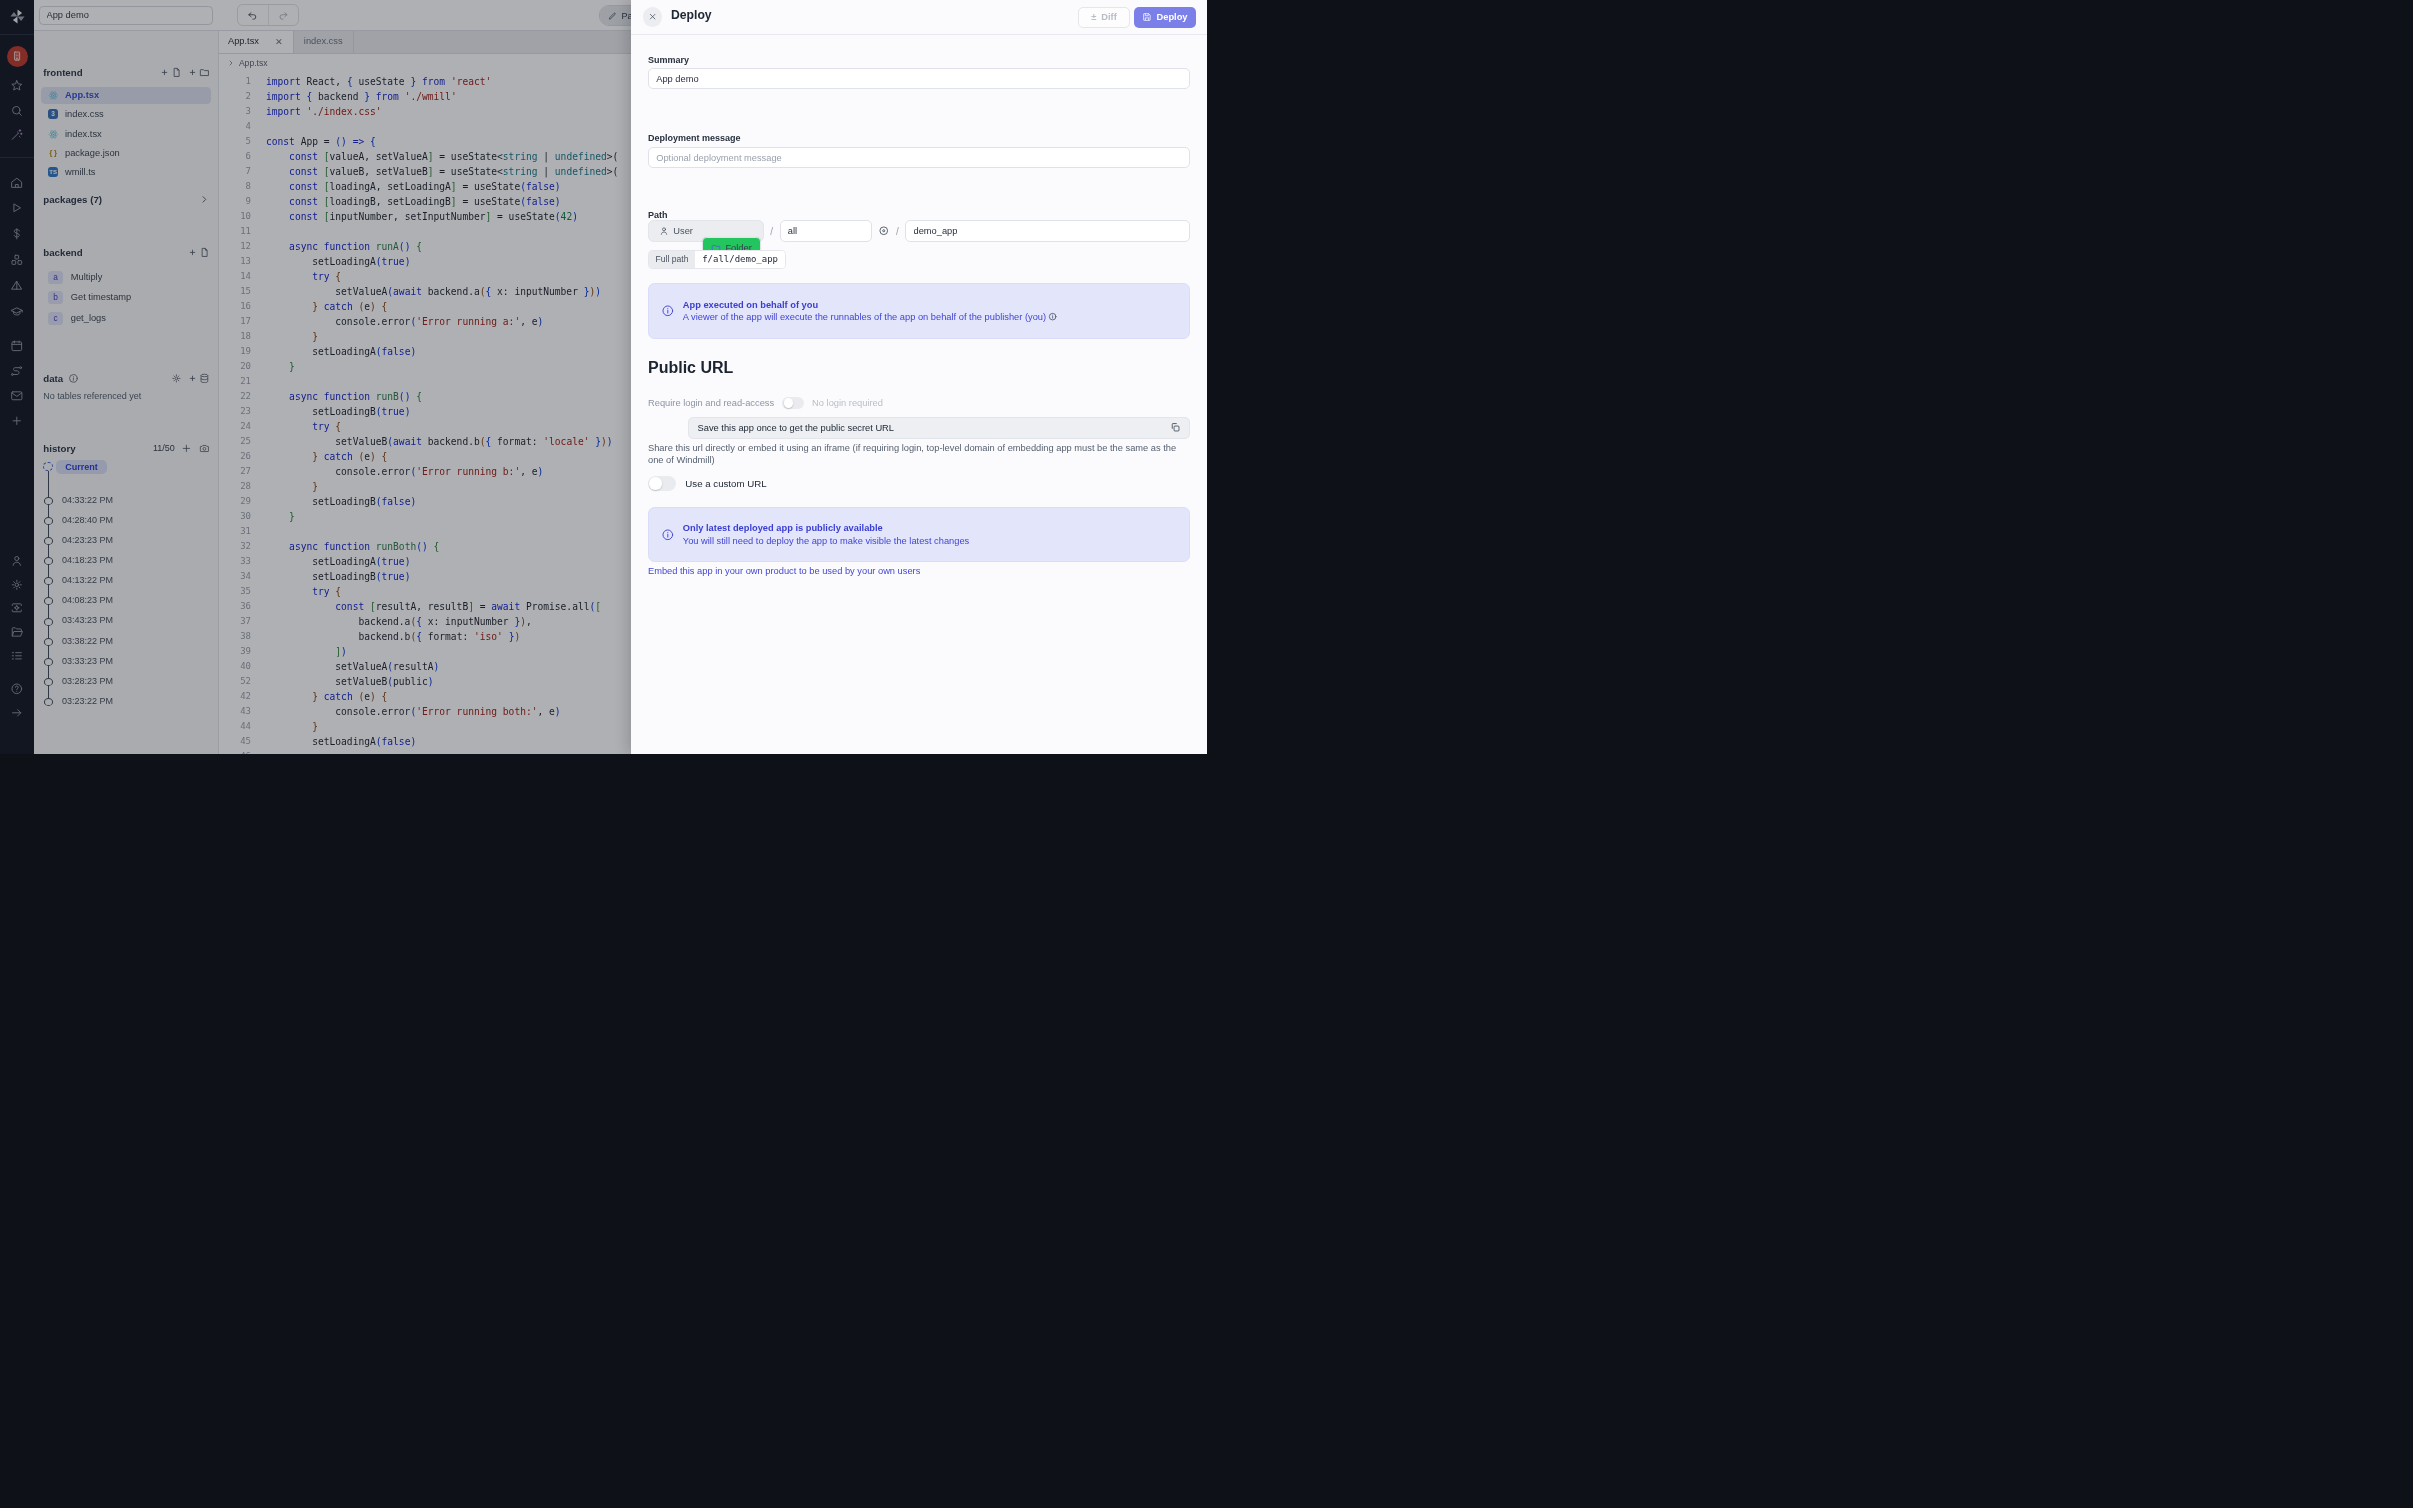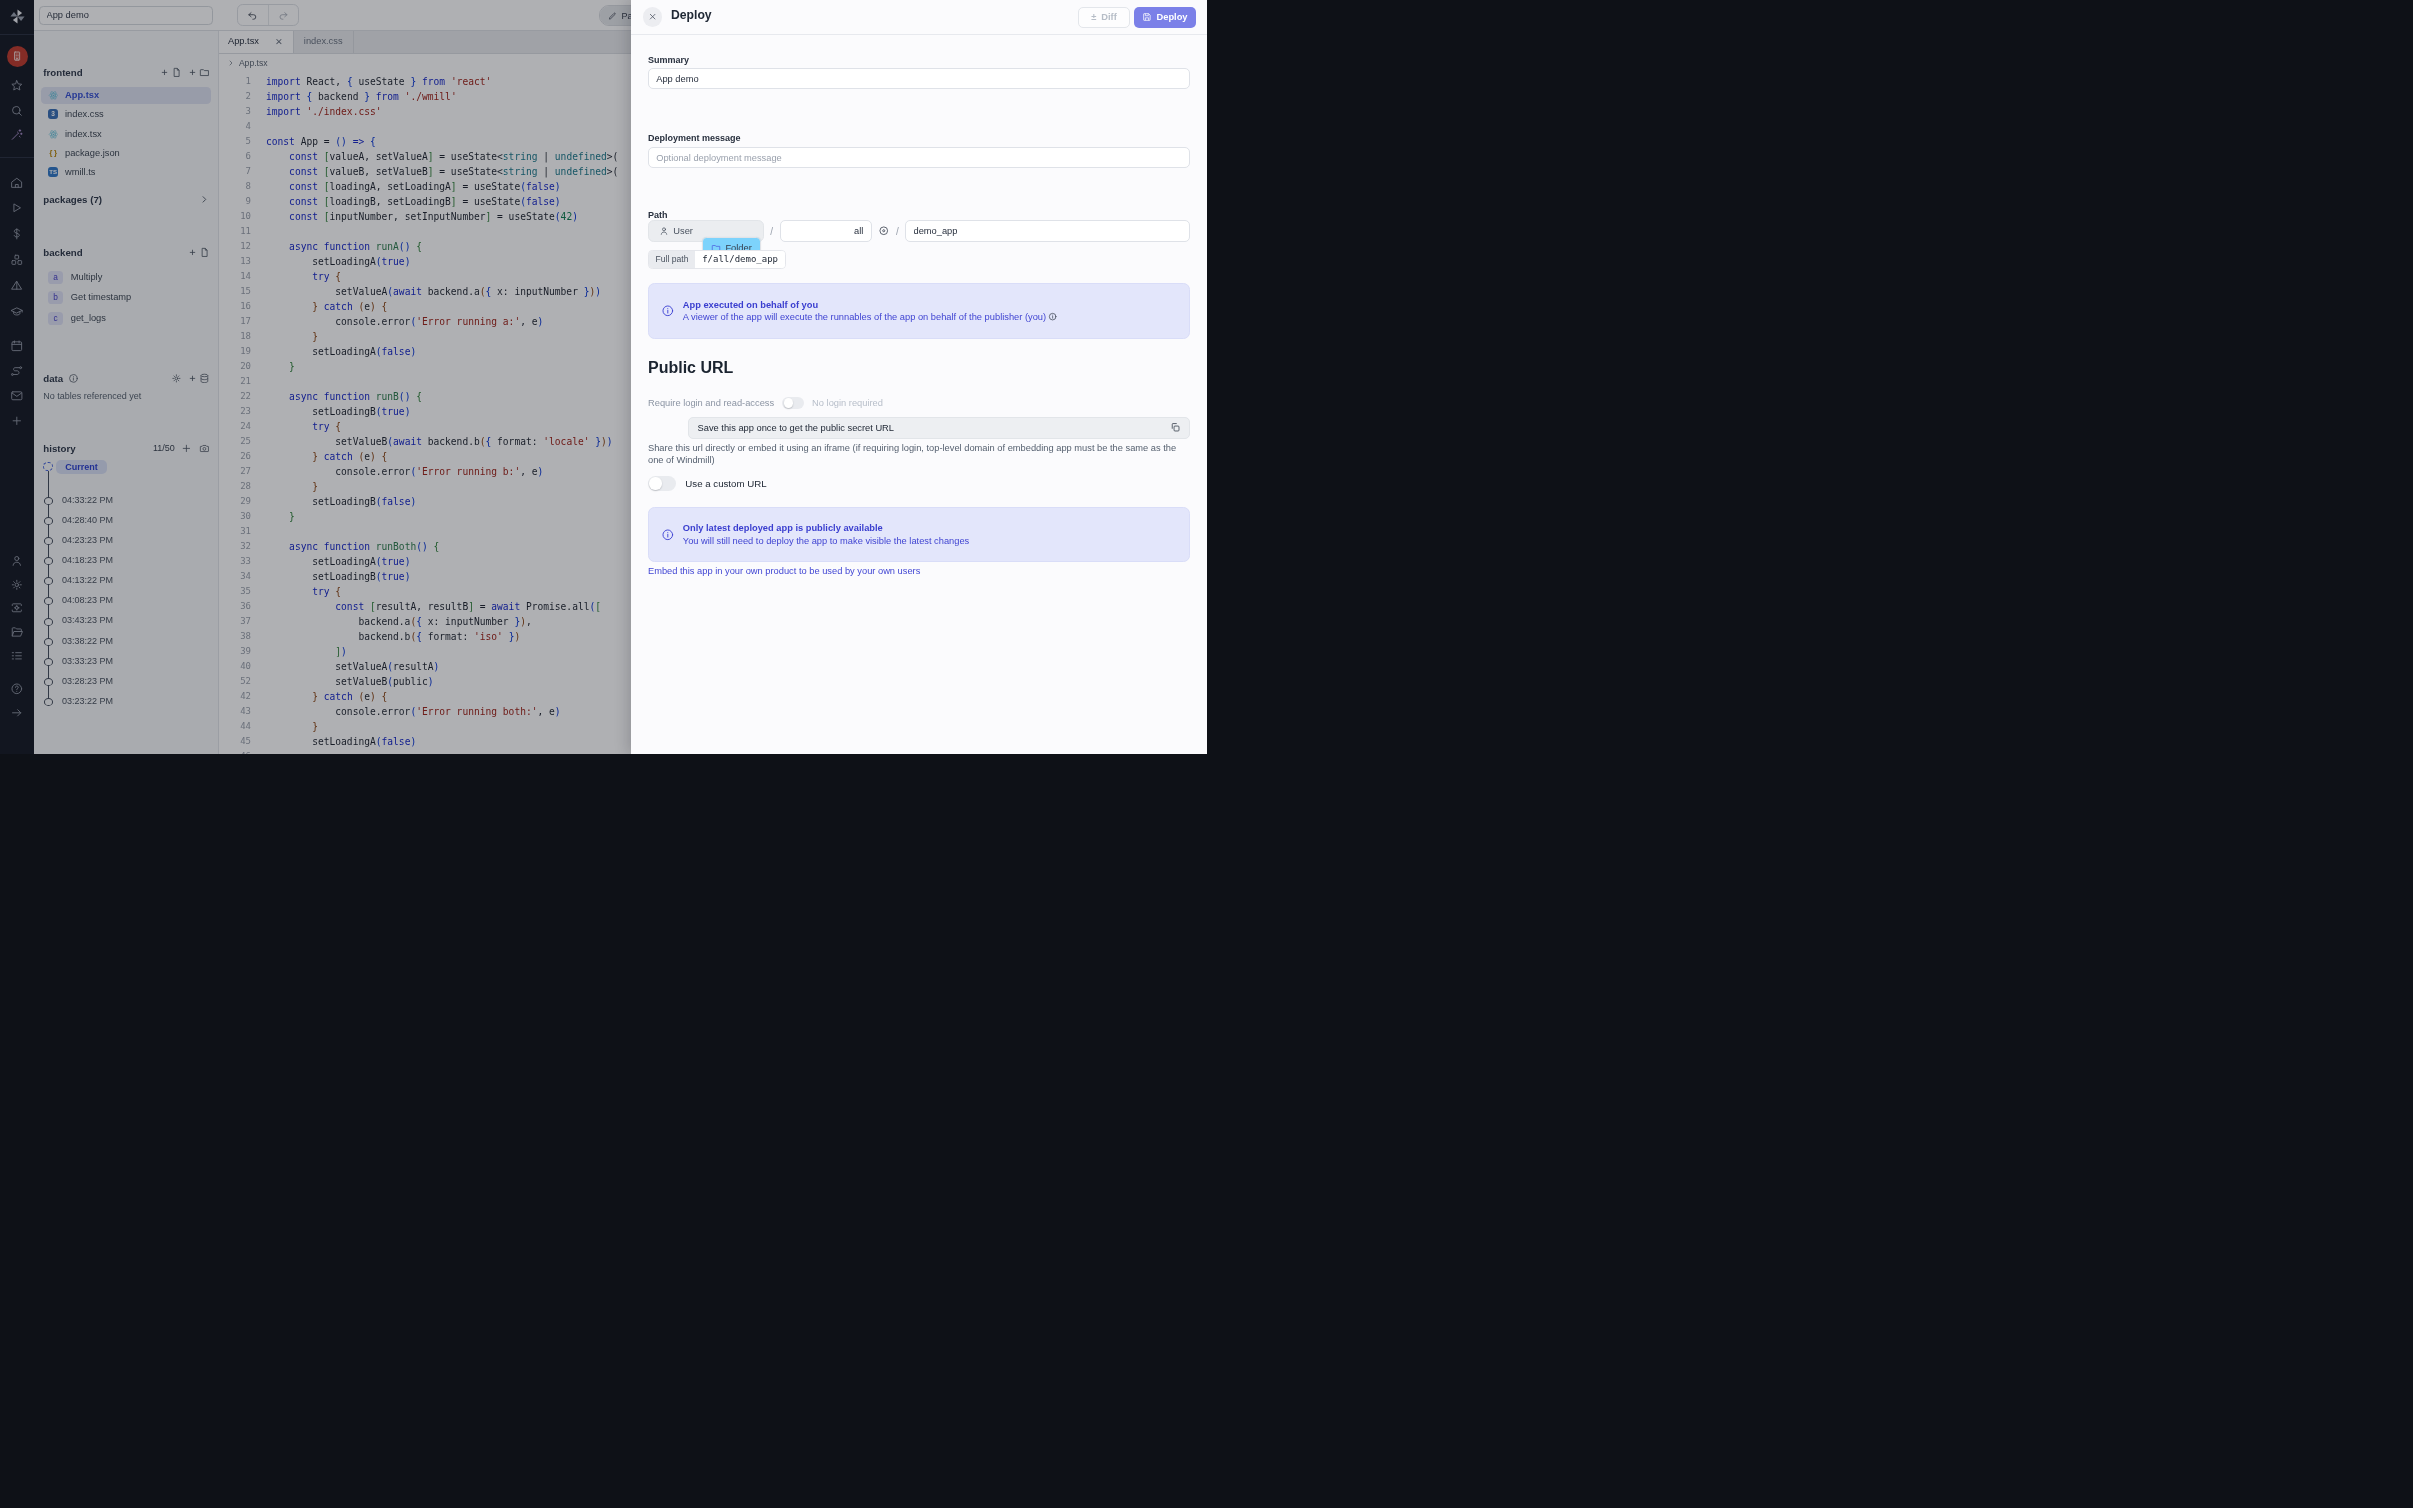--- a/index.html
+++ b/index.html
@@ -75,21 +75,21 @@
   #btn-deploy svg{width:10px;height:10px;}
   .dlabel{position:absolute;left:17px;font-size:9px;font-weight:bold;color:#28303e;}
   .dinput{position:absolute;left:17px;right:17px;height:19.4px;border:0.7px solid #dfe2e8;border-radius:5px;background:#fff;
           font-family:"Liberation Sans",sans-serif;font-size:9.3px;color:#28303e;padding:0 7.2px;outline:none;}
   .dinput::placeholder{color:#9aa1ad;}
   
   #pathrow{position:absolute;left:17px;top:220px;right:17px;height:22px;display:flex;align-items:center;gap:6.5px;}
   #segctl{display:flex;align-items:center;background:#ebedf0;border:0.7px solid #e2e5e9;border-radius:5.7px;height:22px;box-sizing:border-box;padding:0 1.4px;}
   .seg{display:flex;align-items:center;gap:4.3px;padding:0 8.6px;height:19.4px;font-size:9.3px;color:#49525f;border-radius:4.3px;}
   .seg svg{width:10px;height:10px;}
-  .seg.on{background:#7dd3fc;border:0.7px solid #e0e3e8;box-shadow:0 0.7px 1.4px rgba(20,24,33,0.07);color:#343d4b;margin-top:33px;}
+  .seg.on{background:#22c55e;border:0.7px solid #e0e3e8;box-shadow:0 0.7px 1.4px rgba(20,24,33,0.07);color:#343d4b;margin-top:33px;}
   .seg.on svg{color:#4d5ee0;}
   .slash{color:#9ca3af;font-size:10px;}
   .pinput{height:22px;border:0.7px solid #dfe2e8;border-radius:5px;background:#fff;font-family:"Liberation Sans",sans-serif;
           font-size:9.3px;color:#28303e;padding:0 7.2px;outline:none;box-sizing:border-box;}
   #eye{color:#3b4350;display:flex;align-items:center;}
   #eye svg{width:11.5px;height:11.5px;}
   #fullpath{position:absolute;left:17px;top:250px;height:16.5px;display:flex;align-items:stretch;border-radius:4.3px;overflow:hidden;border:0.7px solid #e4e6eb;}
   #fullpath .fpl{display:flex;align-items:center;padding:0 6.5px;background:#e9ebef;color:#49525f;font-size:8.6px;}
   #fullpath .fpv{display:flex;align-items:center;padding:0 7.2px;background:#ffffff;color:#222a37;font-family:"DejaVu Sans Mono",monospace;font-size:9px;}
   .banner{position:absolute;left:17px;right:17px;background:#e3e6fb;border:0.7px solid #d9ddf8;border-radius:6.5px;display:flex;align-items:center;gap:8px;padding:0 12.2px;box-sizing:border-box;}
@@ -584,21 +584,21 @@
           <span>User</span>
         </span>
         <span class="seg on">
           <svg viewBox="0 0 24 24" fill="none" stroke="currentColor" stroke-width="1.8" stroke-linejoin="round">
               <path d="M3 7v12h18V8h-9L10 6H4a1 1 0 0 0-1 1z"></path>
             </svg>
           <span>Folder</span>
         </span>
       </div>
       <span class="slash">/</span>
-      <input class="pinput" style="width: 92px; text-align: right;" value="all">
+      <input class="pinput" style="width: 92px;" value="all">
       <span id="eye">
           <svg viewBox="0 0 24 24" fill="none" stroke="currentColor" stroke-width="1.7">
             <circle cx="12" cy="12" r="8"></circle>
             <circle cx="12" cy="12" r="2.2"></circle>
           </svg>
         </span>
       <span class="slash">/</span>
       <input class="pinput" style="flex: 1 1 0%;" value="demo_app">
     </div>
     <div id="fullpath">

